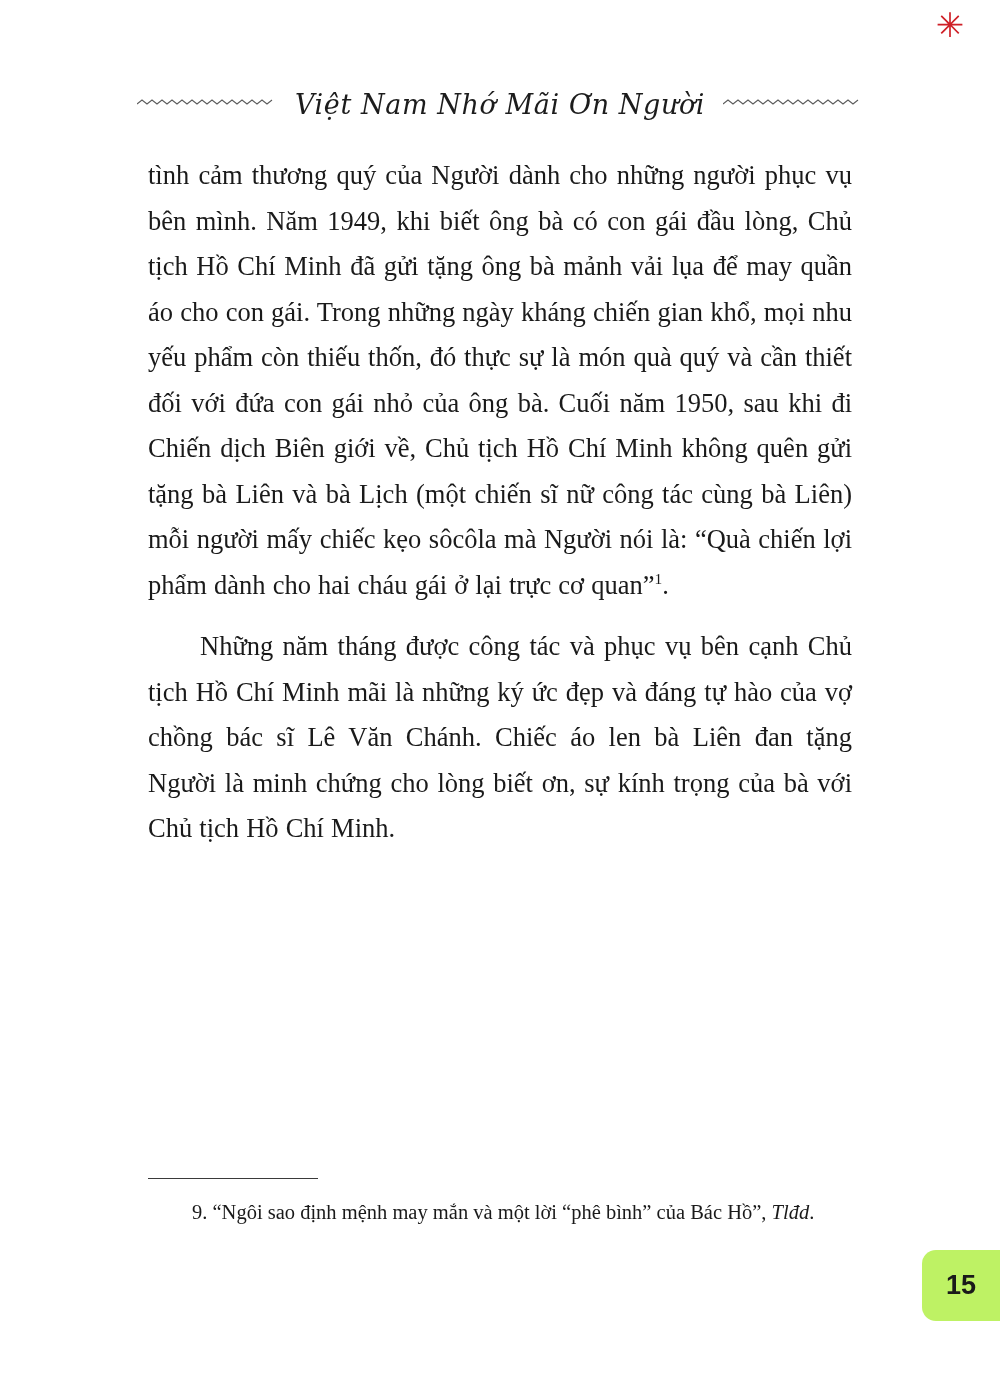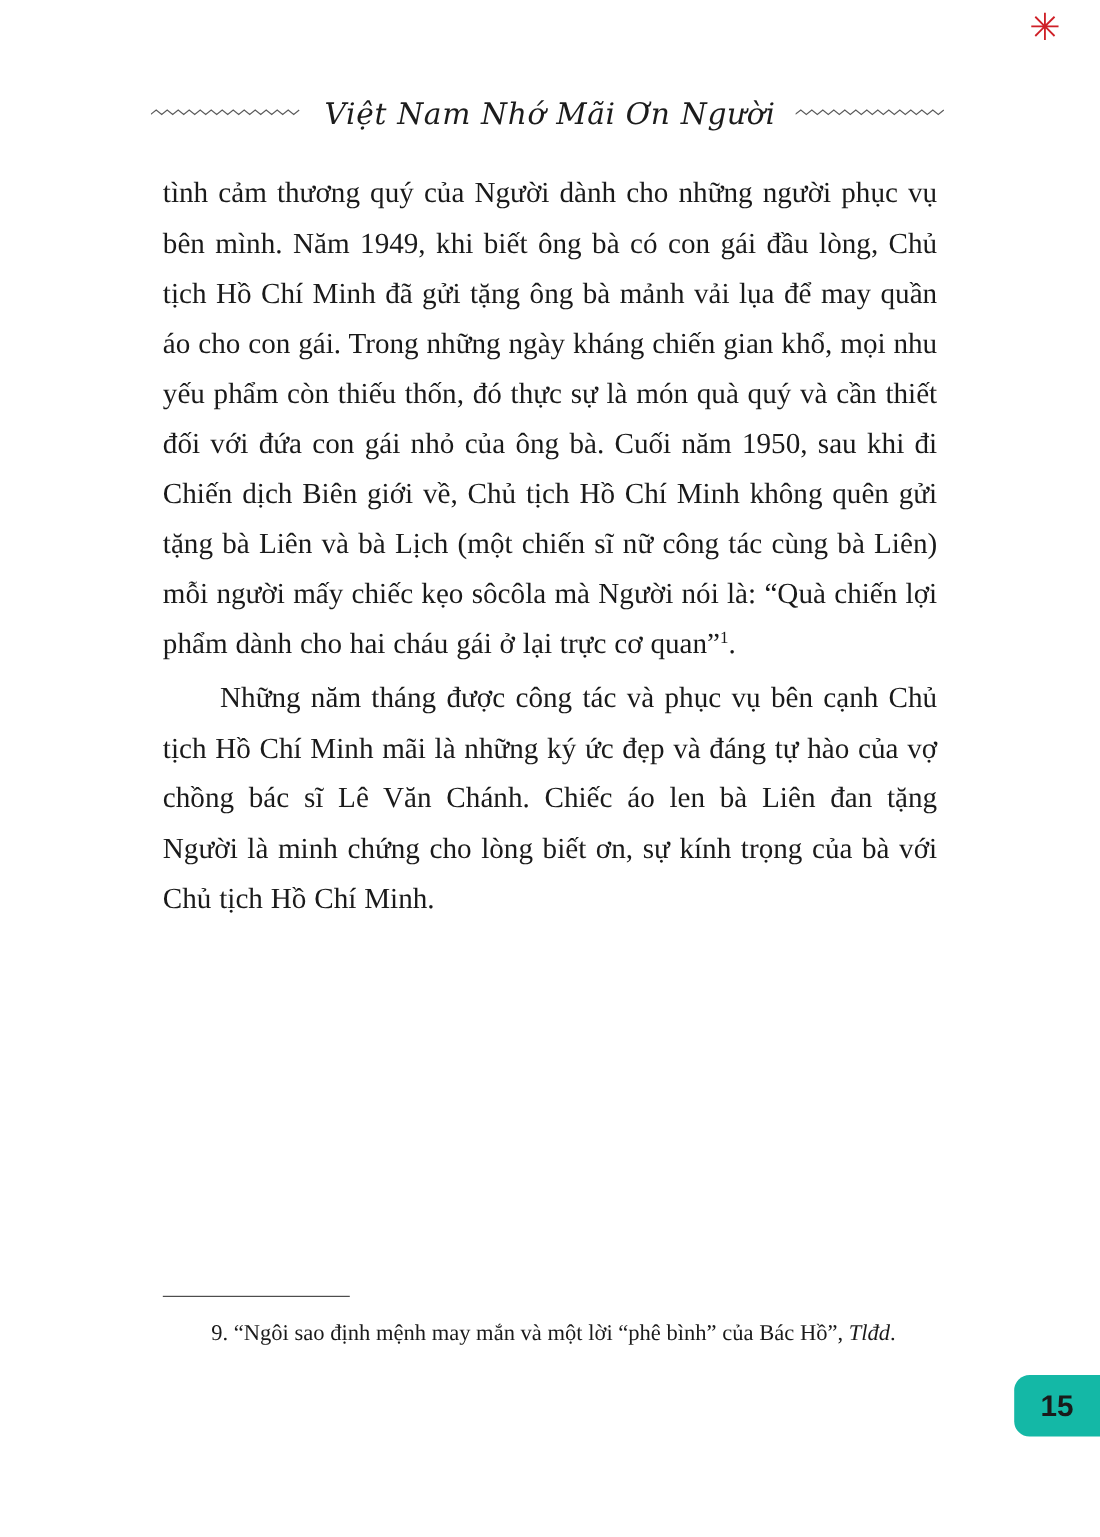--- a/index.html
+++ b/index.html
@@ -76,21 +76,21 @@
     line-height: 45.5px;
     text-align: justify;
     text-align-last: left;
     margin: 0;
     word-spacing: 0.5px;
   }
   .para.indent {
     text-indent: 52px;
   }
   .para + .para {
-    margin-top: 4px;
+    margin-top: 16px;
   }
   sup {
     font-size: 0.58em;
     vertical-align: super;
     line-height: 0;
   }
 
   
   .footnote-area {
     position: absolute;
@@ -115,22 +115,22 @@
   .footnote-text .ital {
     font-style: italic;
   }
 
   
   .page-number-tab {
     position: absolute;
     right: 0;
     top: 1250px;
     width: 78px;
-    height: 56px;
-    background: #14b8a6;
+    height: 71px;
+    background: #bef264;
     border-radius: 14px 0 0 14px;
     display: flex;
     align-items: center;
     justify-content: center;
   }
   .page-number {
     font-family: "Liberation Sans", sans-serif;
     font-weight: bold;
     font-size: 27px;
     color: #1a1a1a;

